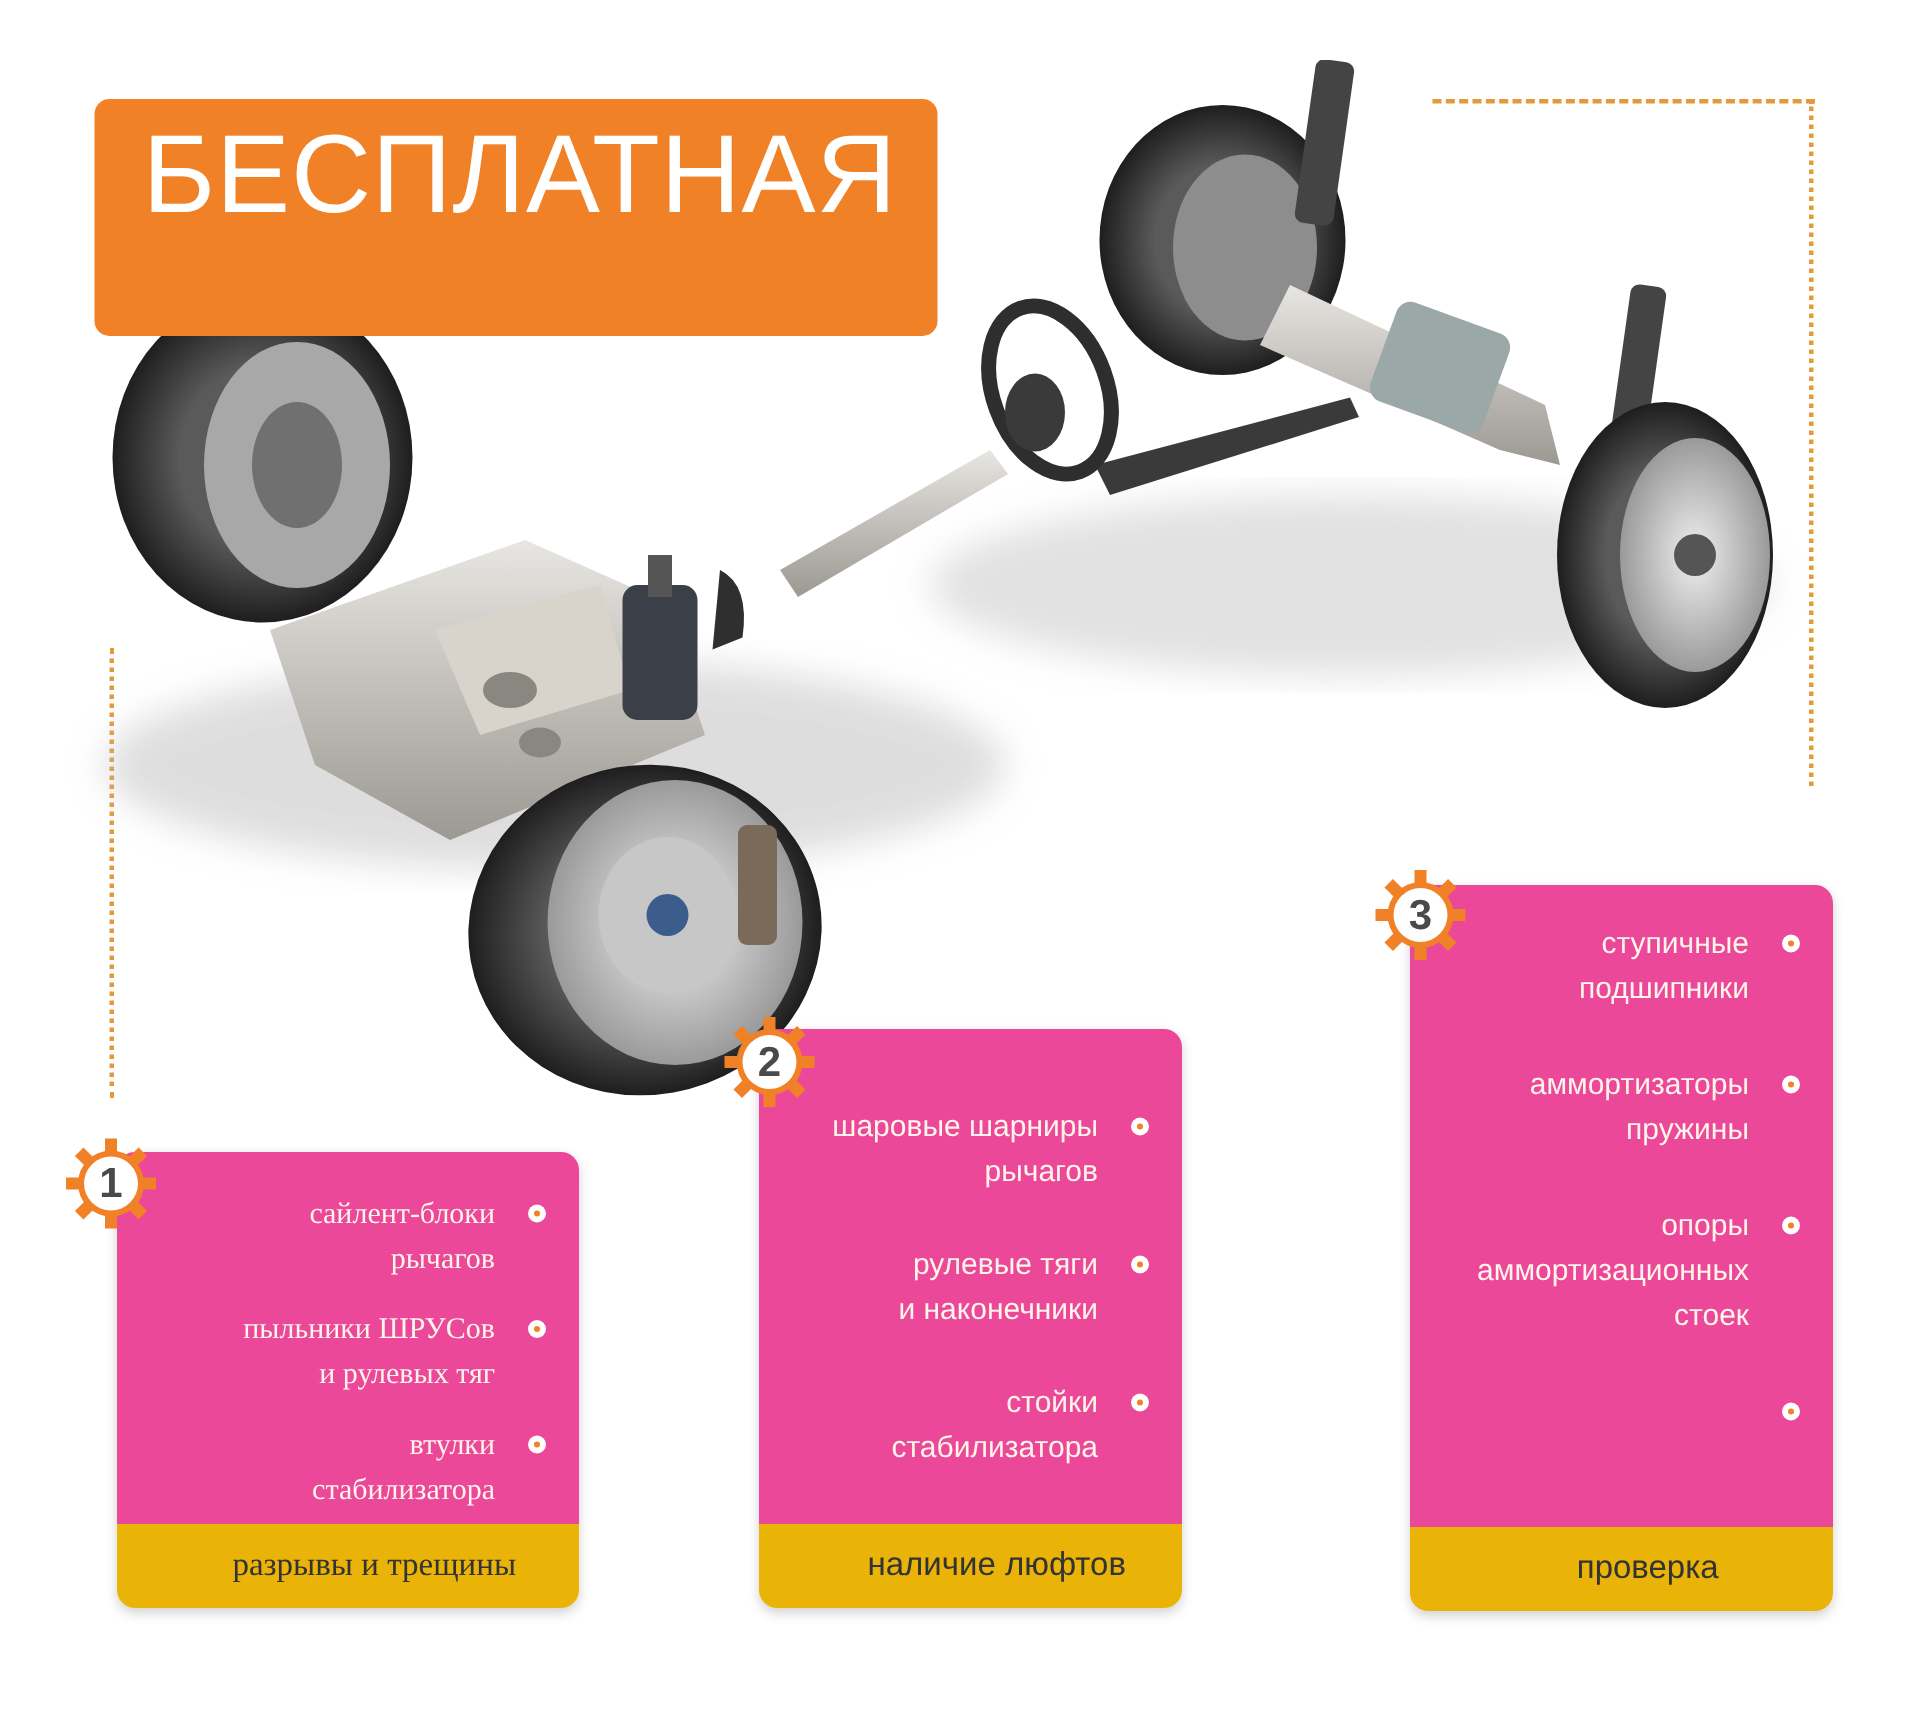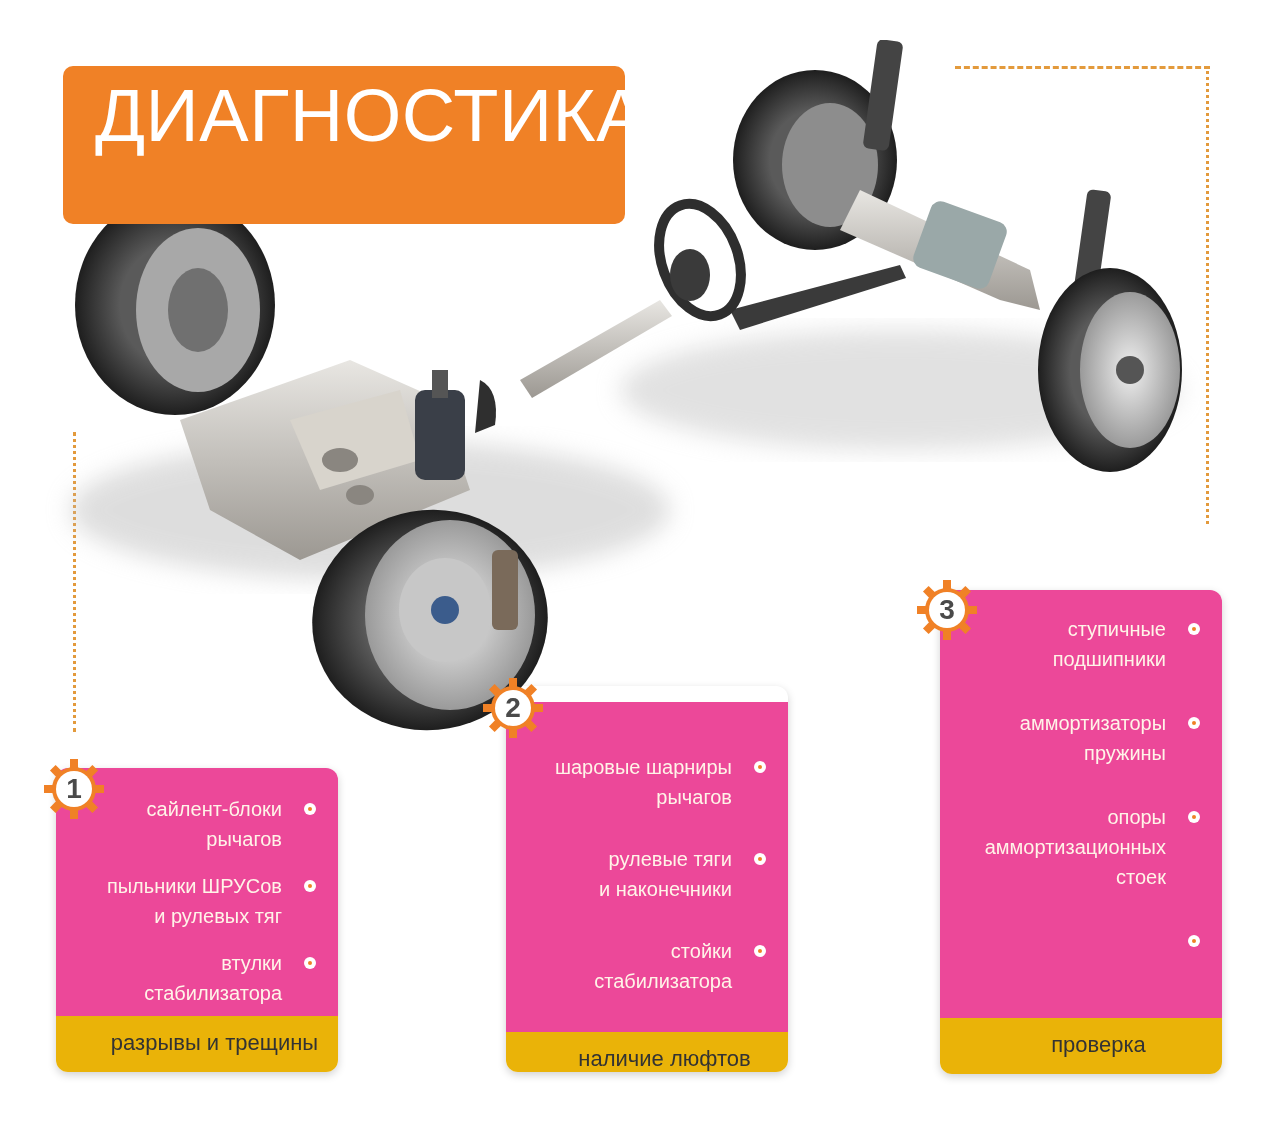--- a/index.html
+++ b/index.html
@@ -27,27 +27,27 @@
     height: 56px; line-height: 54px; padding-left: 35px;
   }
   .item { display: flex; justify-content: flex-end; align-items: flex-start; color: #fff4e8; font-size: 20px; line-height: 30px; text-align: right; }
   .item .txt { white-space: pre-line; }
   .item .dot {
     width: 12px; height: 12px; border-radius: 50%; background: #fff; margin: 9px 0 0 22px; flex: none;
     position: relative;
   }
   .item .dot::after { content: ""; position: absolute; left: 4px; top: 4px; width: 4px; height: 4px; border-radius: 50%; background: #f08126; }
 
-  .card1 { left: 56px; top: 768px; width: 282px; height: 304px; }
+  .card1 { left: 78px; top: 768px; width: 308px; height: 304px; font-family: Liberation Serif, serif; }
   .card1 .body { height: 248px; padding: 26px 22px 0 0; }
   .card1 .item { margin-bottom: 17px; }
   .card1 .item:nth-child(3) { margin-top: 4px; }
 
   .card2 { left: 506px; top: 686px; width: 282px; height: 386px; }
-  .card2 .body { height: 330px; padding: 50px 22px 0 0; margin-top: 16px; }
+  .card2 .body { height: 330px; padding: 50px 22px 0 0; }
   .card2 .item { margin-bottom: 32px; }
 
   .card3 { left: 940px; top: 590px; width: 282px; height: 484px; }
   .card3 .body { height: 428px; padding: 24px 22px 0 0; }
   .card3 .item { margin-bottom: 34px; }
 
   .gear { position: absolute; width: 64px; height: 64px; }
   .gear svg { width: 64px; height: 64px; display: block; }
   .gear .num { position: absolute; left: 0; top: 0; width: 64px; height: 64px; text-align: center; line-height: 64px; font-size: 28px; font-weight: 700; color: #4a4a4a; }
   .gear1 { left: 42px; top: 757px; }
@@ -117,21 +117,21 @@
   <path d="M440 340 q20 10 15 45 l-20 8 z" fill="#2f2f2f"></path>
 
   <ellipse cx="390" cy="580" rx="118" ry="110" fill="url(#tire)" transform="rotate(-10 390 580)"></ellipse>
   <ellipse cx="410" cy="575" rx="85" ry="95" fill="url(#disc)"></ellipse>
   <ellipse cx="405" cy="570" rx="46" ry="52" fill="#c7c7c7"></ellipse>
   <circle cx="405" cy="570" r="14" fill="#3b5c8c"></circle>
   <rect x="452" y="510" width="26" height="80" rx="6" fill="#7a6a5a"></rect>
 </svg>
 
 <div class="headline">
-  <div class="big">ДИАГНОСТИКА</div>
+  <div class="big">БЕСПЛАТНАЯ</div>
 </div>
 
 <div class="card card1">
   <div class="body">
     <div class="item">
       <span class="txt">сайлент-блоки
 рычагов</span>
       <span class="dot"></span>
     </div>
     <div class="item">

